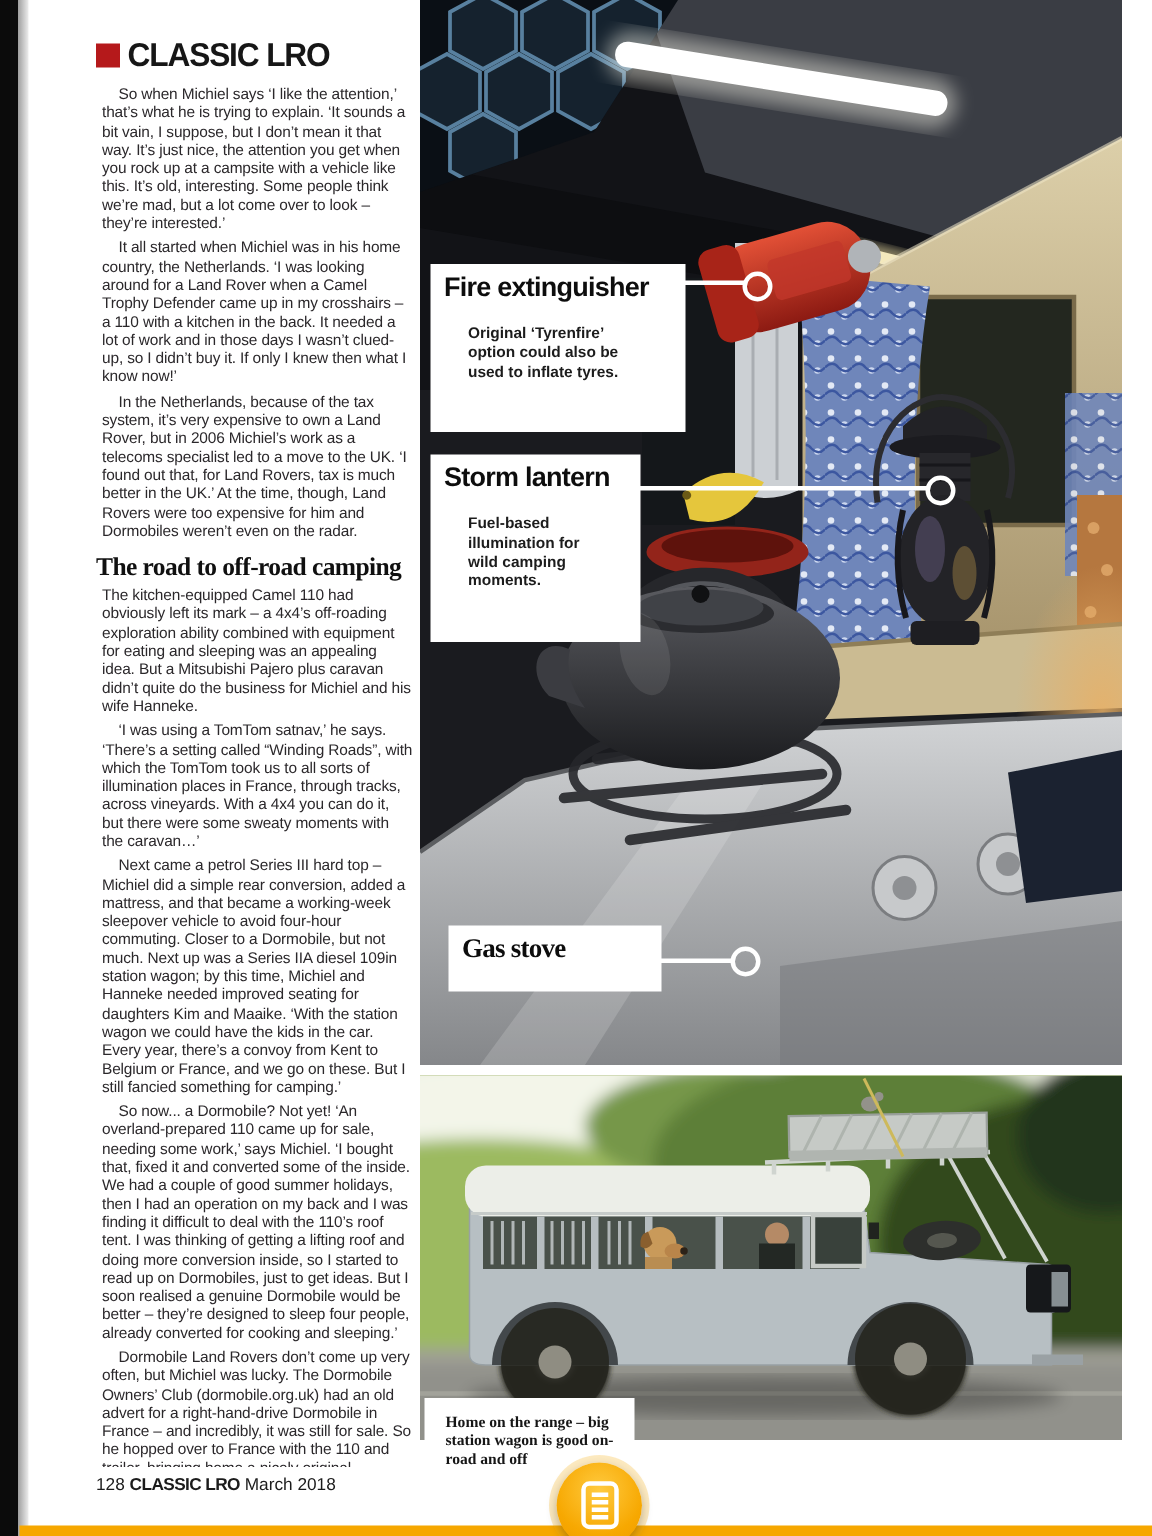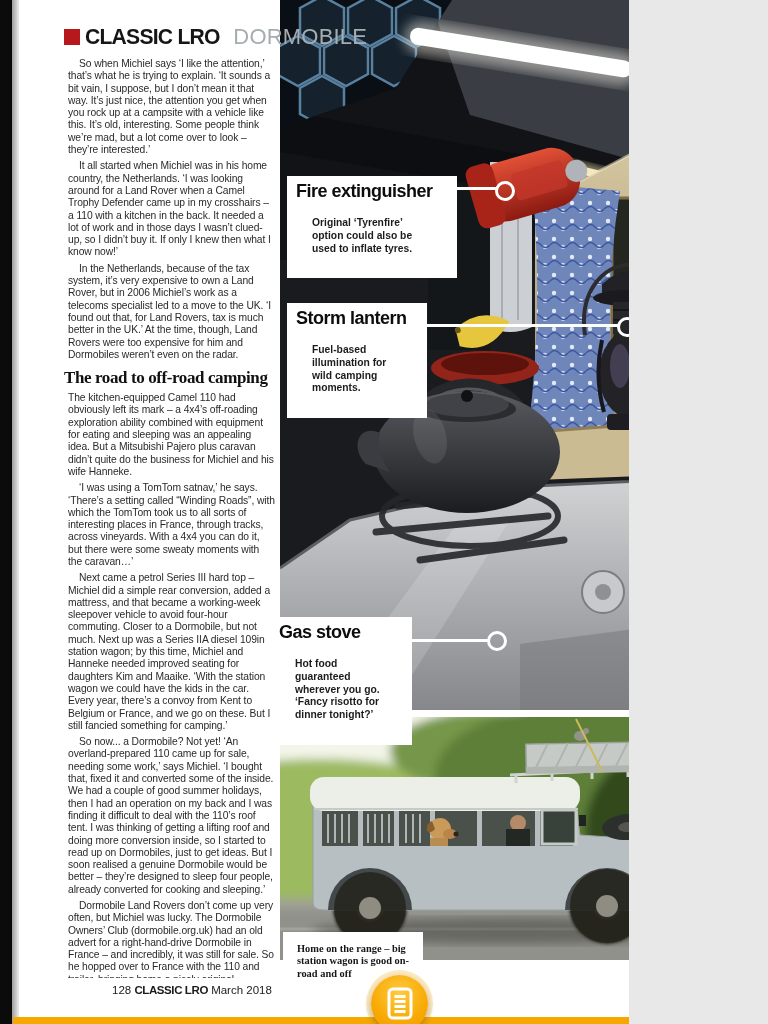--- a/index.html
+++ b/index.html
@@ -1,16 +1,16 @@
 <!DOCTYPE html>
 <html><head>
 <meta charset="utf-8">
 <style>
   html,body{margin:0;padding:0;background:#e8e8e8;}
-  .page{position:relative;width:629px;height:1024px;background:#ffffff;overflow:hidden;
+  .page{position:relative;width:768px;height:1024px;background:#ffffff;overflow:hidden;
         font-family:"Liberation Sans",sans-serif;}
   .edge-black{position:absolute;left:0;top:0;width:12px;height:1024px;background:#0b0b0b;z-index:6;}
   .edge-grey{position:absolute;left:12px;top:0;width:7px;height:1024px;
              background:linear-gradient(90deg,#9f9f9f,#ededed);z-index:6;}
 
   
   .masthead{position:absolute;left:64px;top:24px;display:flex;align-items:center;z-index:1;white-space:nowrap;}
   .masthead-square{width:16px;height:16px;background:#b5191b;margin-right:5px;}
   .masthead-brand{font-weight:bold;font-size:22px;letter-spacing:-0.8px;color:#161616;transform:scaleX(.96);transform-origin:left;}
   .masthead-section{font-size:22px;color:#a6adb0;letter-spacing:.2px;margin-left:8px;font-weight:400;}
@@ -22,67 +22,66 @@
   .article p.no-indent{text-indent:0;}
   .article h2{font-size:17px;line-height:20px;margin:7px 0 3px;letter-spacing:-0.4px;color:#101010;
               font-weight:bold;font-family:Liberation Serif, serif;}
 
   .photo{position:absolute;overflow:hidden;background:#222;}
   #interior-photo{left:280px;top:0;width:468px;height:710px;}
   #road-photo{left:280px;top:717px;width:468px;height:243px;background:#9db36b;}
   .photo svg{display:block;}
 
   
-  .callout{position:absolute;background:#ffffff;padding:6px 9px 7px 9px;z-index:3;}
+  .callout{position:absolute;background:#ffffff;padding:6px 9px 17px 9px;z-index:3;}
   .callout h3{margin:0 0 2px 0;font-size:18px;line-height:19px;letter-spacing:-0.5px;color:#0d0d0d;font-weight:bold;}
   .callout p{margin:16px;font-size:10.3px;font-weight:bold;line-height:12.8px;color:#1c1c1c;}
   #callout-fire{left:287px;top:176px;width:152px;}
   #callout-storm{left:287px;top:303px;width:122px;}
-  #callout-gas{left:270px;top:617px;width:124px;}
+  #callout-gas{left:299px;top:617px;width:124px;font-family:Liberation Serif, serif;}
 
   .leader{position:absolute;height:3px;background:#ffffff;z-index:2;}
   #leader-fire{left:432px;top:187px;width:66px;}
   #leader-storm{left:402px;top:324px;width:218px;}
   #leader-gas{left:408px;top:639px;width:82px;}
   .ring{position:absolute;width:14px;height:14px;border:3px solid #ffffff;border-radius:50%;z-index:3;background:transparent;}
   #ring-fire{left:495px;top:181px;}
   #ring-storm{left:617px;top:317px;}
   #ring-gas{left:487px;top:631px;}
 
   .caption-box{position:absolute;left:283px;top:932px;width:124px;background:#ffffff;padding:5px 8px;z-index:3;}
   .caption-box p{margin:6px;font-weight:bold;font-size:10.4px;line-height:12.4px;color:#161616;font-family:Liberation Serif, serif;}
 
-  .footer{position:absolute;left:64px;top:984px;font-size:11.5px;color:#1b1b1b;z-index:1;white-space:nowrap;margin-left:48px;}
+  .footer{position:absolute;left:64px;top:984px;font-size:11.5px;color:#1b1b1b;z-index:1;white-space:nowrap;}
   .footer .brand{font-weight:bold;letter-spacing:-0.4px;}
 
   .bottom-bar{position:absolute;left:13px;right:0;top:1017px;height:7px;background:#f6a700;z-index:7;}
 
   .fab{position:absolute;left:371px;top:975px;width:57px;height:57px;border-radius:50%;
        background:radial-gradient(circle at 50% 32%,#ffca3f 0%,#f7a801 62%,#ef9a00 100%);
        z-index:8;display:flex;align-items:center;justify-content:center;
        box-shadow:0 3px 7px rgba(0,0,0,.28),0 0 0 5px rgba(247,180,30,.28);cursor:pointer;}
 </style>
 </head>
 <body>
 
 <div class="page">
 
   <div class="masthead">
     <div class="masthead-square"></div>
     <span class="masthead-brand">CLASSIC LRO</span>
-    <span class="masthead-section">DORMOBILE</span>
   </div>
 
   <div class="article">
     <p>So when Michiel says ‘I like the attention,’ that’s what he is trying to explain. ‘It sounds a bit vain, I suppose, but I don’t mean it that way. It’s just nice, the attention you get when you rock up at a campsite with a vehicle like this. It’s old, interesting. Some people think we’re mad, but a lot come over to look – they’re interested.’</p>
     <p>It all started when Michiel was in his home country, the Netherlands. ‘I was looking around for a Land Rover when a Camel Trophy Defender came up in my crosshairs – a 110 with a kitchen in the back. It needed a lot of work and in those days I wasn’t clued-up, so I didn’t buy it. If only I knew then what I know now!’</p>
     <p>In the Netherlands, because of the tax system, it’s very expensive to own a Land Rover, but in 2006 Michiel’s work as a telecoms specialist led to a move to the UK. ‘I found out that, for Land Rovers, tax is much better in the UK.’ At the time, though, Land Rovers were too expensive for him and Dormobiles weren’t even on the radar.</p>
     <h2>The road to off-road camping</h2>
     <p class="no-indent">The kitchen-equipped Camel 110 had obviously left its mark – a 4x4’s off-roading exploration ability combined with equipment for eating and sleeping was an appealing idea. But a Mitsubishi Pajero plus caravan didn’t quite do the business for Michiel and his wife Hanneke.</p>
-    <p>‘I was using a TomTom satnav,’ he says. ‘There’s a setting called “Winding Roads”, with which the TomTom took us to all sorts of interesting places in France, through tracks, across vineyards. With a 4x4 you can do it, but there were some sweaty moments with the caravan…’</p>
+    <p>‘I was using a TomTom satnav,’ he says. ‘There’s a setting called “Winding Roads”, with which the TomTom took us to all sorts of illumination places in France, through tracks, across vineyards. With a 4x4 you can do it, but there were some sweaty moments with the caravan…’</p>
     <p>Next came a petrol Series III hard top – Michiel did a simple rear conversion, added a mattress, and that became a working-week sleepover vehicle to avoid four-hour commuting. Closer to a Dormobile, but not much. Next up was a Series IIA diesel 109in station wagon; by this time, Michiel and Hanneke needed improved seating for daughters Kim and Maaike. ‘With the station wagon we could have the kids in the car. Every year, there’s a convoy from Kent to Belgium or France, and we go on these. But I still fancied something for camping.’</p>
     <p>So now... a Dormobile? Not yet! ‘An overland-prepared 110 came up for sale, needing some work,’ says Michiel. ‘I bought that, fixed it and converted some of the inside. We had a couple of good summer holidays, then I had an operation on my back and I was finding it difficult to deal with the 110’s roof tent. I was thinking of getting a lifting roof and doing more conversion inside, so I started to read up on Dormobiles, just to get ideas. But I soon realised a genuine Dormobile would be better – they’re designed to sleep four people, already converted for cooking and sleeping.’</p>
     <p>Dormobile Land Rovers don’t come up very often, but Michiel was lucky. The Dormobile Owners’ Club (dormobile.org.uk) had an old advert for a right-hand-drive Dormobile in France – and incredibly, it was still for sale. So he hopped over to France with the 110 and trailer, bringing home a nicely original Dormobile station wagon that, despite its age, had under 20,000 miles on the clock.</p>
     <p>Michiel was delighted, but only temporarily. ‘We used it for a bit, but quickly came to the conclusion that some things had to change. Hanneke was used to having a fridge; my carpenter friend Peter Fuller made different wardrobes and storage, and I got a tray for the wheelarch to fit a Porta-Potti from Mick</p>
   </div>
 
   <div class="photo" id="interior-photo">
     <svg width="468" height="710" viewBox="0 0 468 710" xmlns="http://www.w3.org/2000/svg">
       <defs>
         <linearGradient id="wallG" x1="0" y1="0" x2="0" y2="1">
@@ -244,21 +243,20 @@
   <div class="ring" id="ring-storm"></div>
   <div class="callout" id="callout-storm">
     <h3>Storm lantern</h3>
     <p>Fuel-based illumination for wild camping moments.</p>
   </div>
 
   <div class="leader" id="leader-gas"></div>
   <div class="ring" id="ring-gas"></div>
   <div class="callout" id="callout-gas">
     <h3>Gas stove</h3>
-    <p>Hot food guaranteed wherever you go. ‘Fancy risotto for dinner tonight?’</p>
   </div>
 
   <div class="photo" id="road-photo">
     <svg width="468" height="243" viewBox="0 0 468 243" xmlns="http://www.w3.org/2000/svg">
       <defs>
           <filter id="rb4">
             <feGaussianBlur stdDeviation="5"></feGaussianBlur>
           </filter>
             <filter id="rb2">
             <feGaussianBlur stdDeviation="1.6"></feGaussianBlur>

